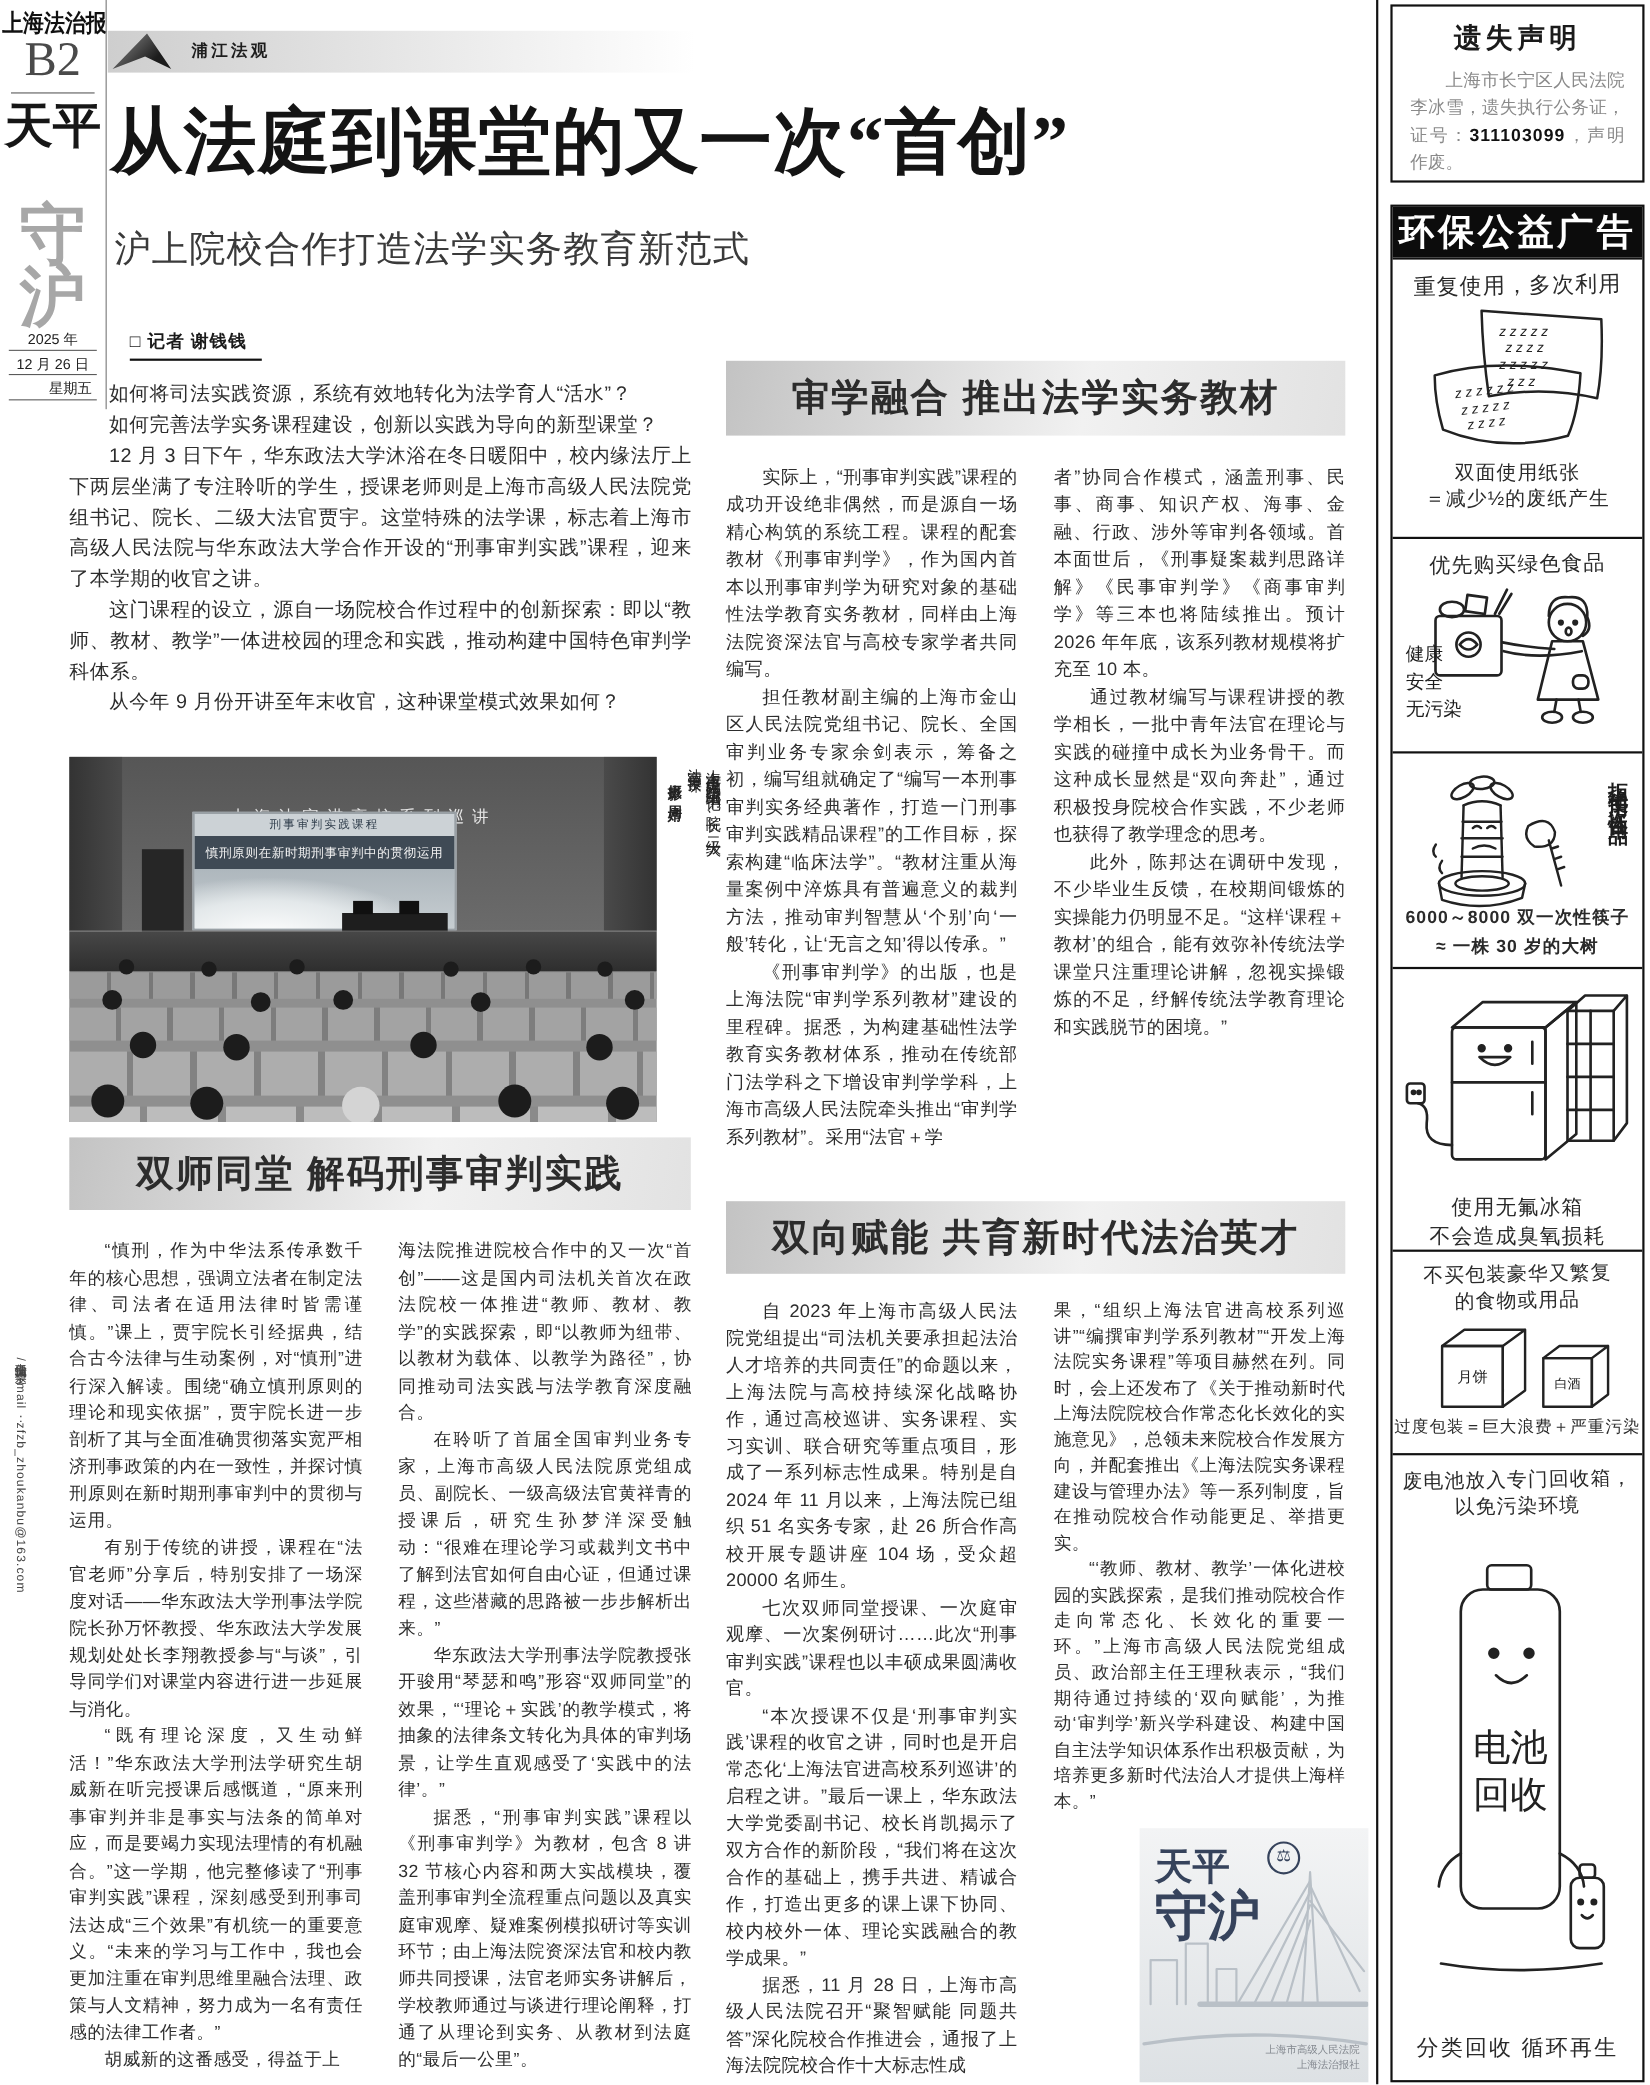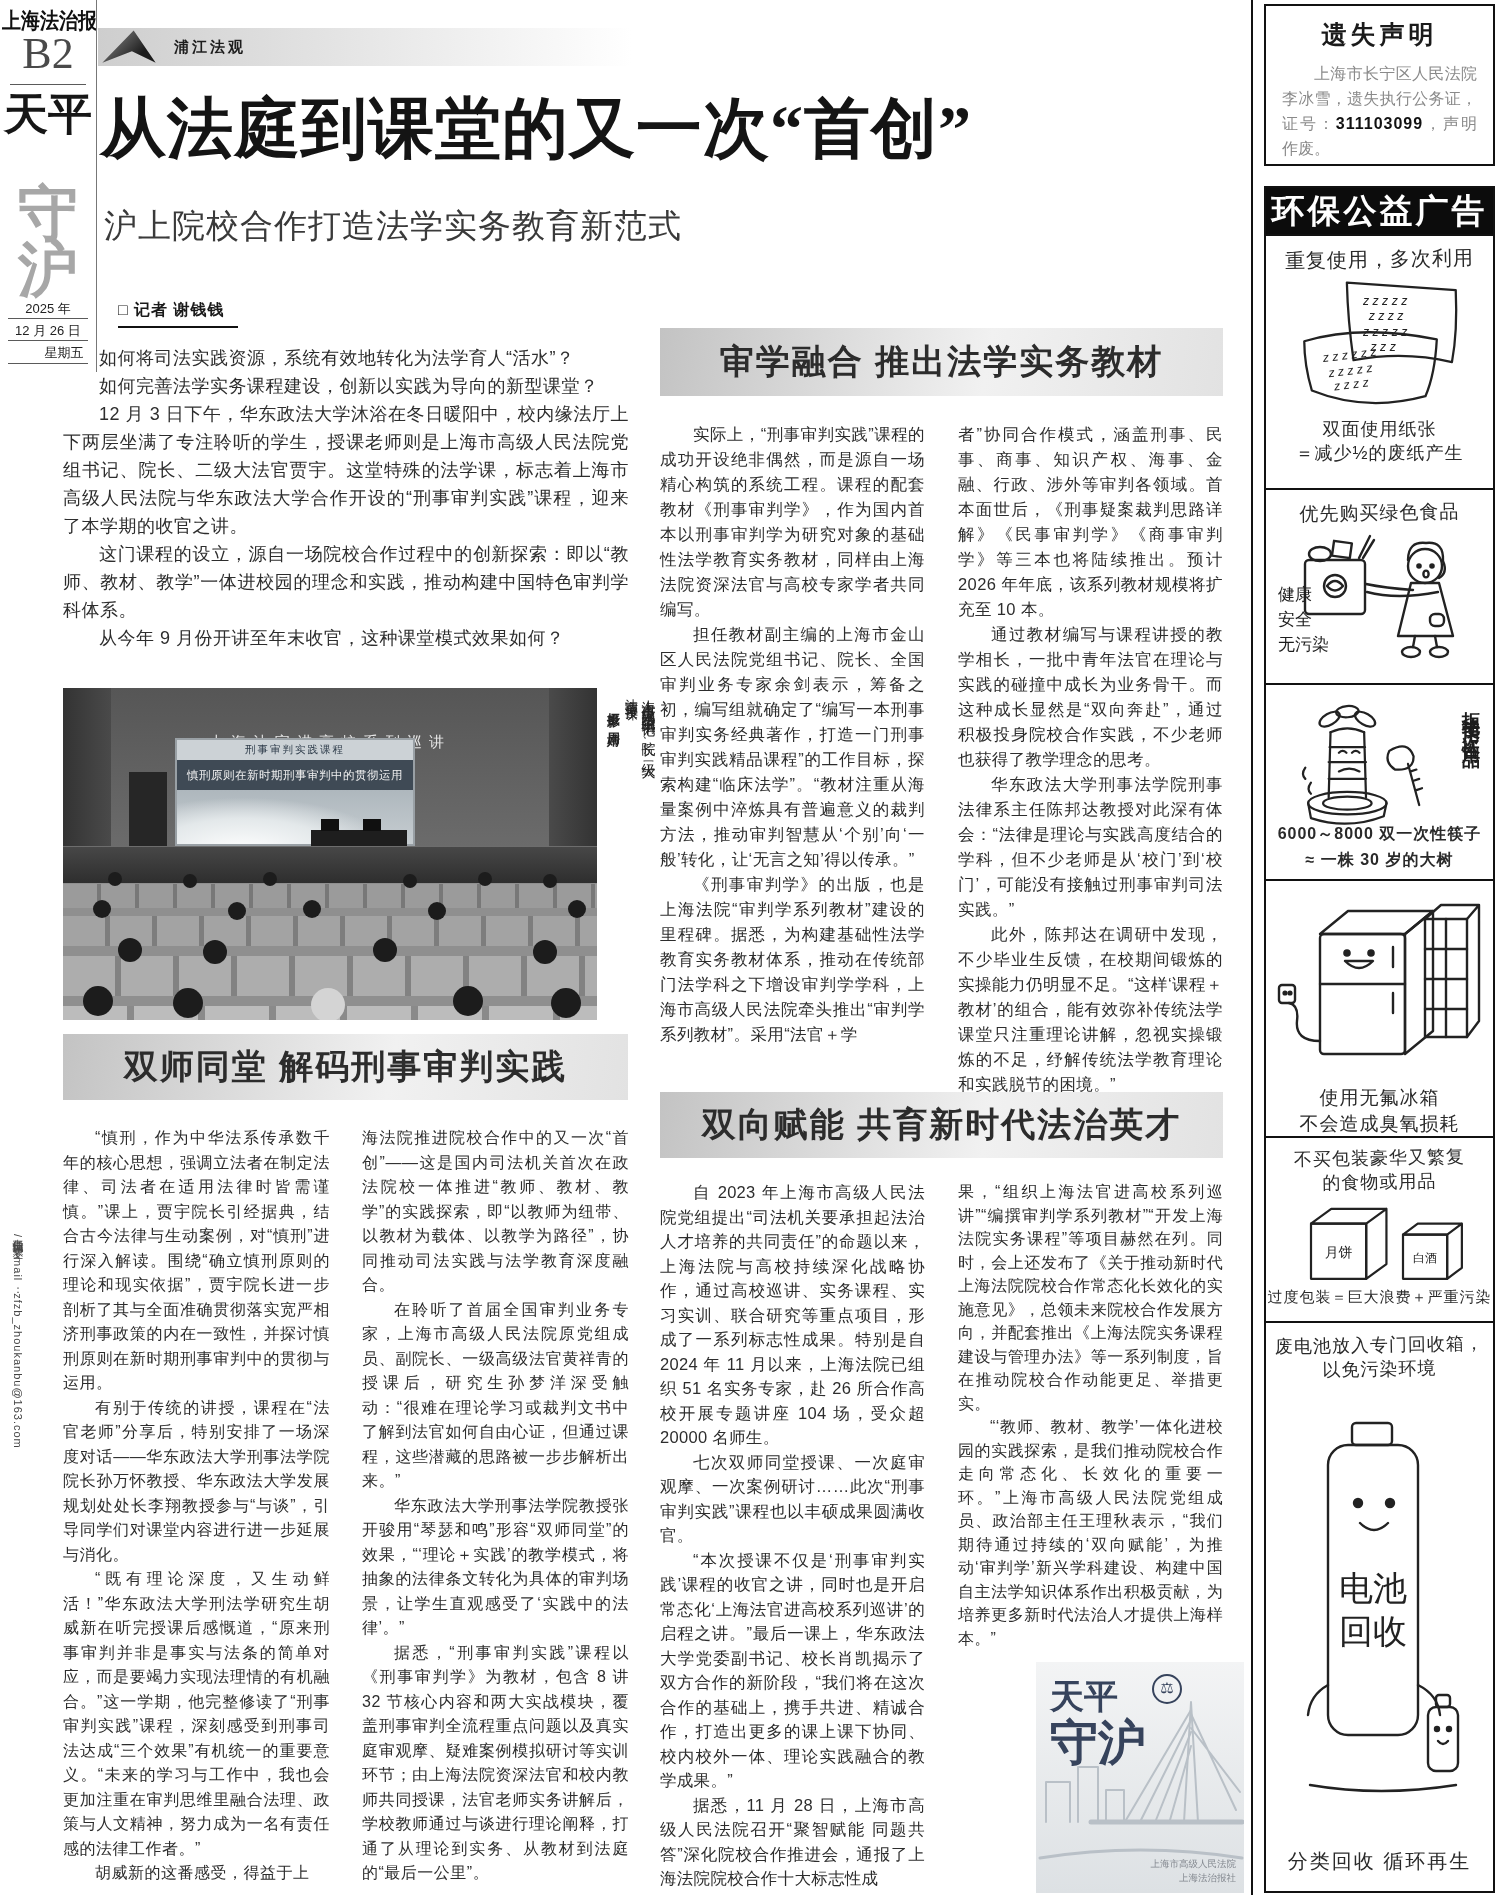--- a/index.html
+++ b/index.html
@@ -162,21 +162,20 @@
 
 <div class="abs sechead" style="left:660px;top:328px;width:563px;height:68px;">审学融合  推出法学实务教材</div>
 <div class="abs btxt fs1" style="left:660px;top:422px;width:265px;">
   <p>实际上，“刑事审判实践”课程的成功开设绝非偶然，而是源自一场精心构筑的系统工程。课程的配套教材《刑事审判学》，作为国内首本以刑事审判学为研究对象的基础性法学教育实务教材，同样由上海法院资深法官与高校专家学者共同编写。</p>
   <p>担任教材副主编的上海市金山区人民法院党组书记、院长、全国审判业务专家余剑表示，筹备之初，编写组就确定了“编写一本刑事审判实务经典著作，打造一门刑事审判实践精品课程”的工作目标，探索构建“临床法学”。“教材注重从海量案例中淬炼具有普遍意义的裁判方法，推动审判智慧从‘个别’向‘一般’转化，让‘无言之知’得以传承。”</p>
   <p>《刑事审判学》的出版，也是上海法院“审判学系列教材”建设的里程碑。据悉，为构建基础性法学教育实务教材体系，推动在传统部门法学科之下增设审判学学科，上海市高级人民法院牵头推出“审判学系列教材”。采用“法官＋学</p>
 </div>
 <div class="abs btxt fs1" style="left:958px;top:422px;width:265px;">
   <p class="cont">者”协同合作模式，涵盖刑事、民事、商事、知识产权、海事、金融、行政、涉外等审判各领域。首本面世后，《刑事疑案裁判思路详解》《民事审判学》《商事审判学》等三本也将陆续推出。预计 2026 年年底，该系列教材规模将扩充至 10 本。</p>
   <p>通过教材编写与课程讲授的教学相长，一批中青年法官在理论与实践的碰撞中成长为业务骨干。而这种成长显然是“双向奔赴”，通过积极投身院校合作实践，不少老师也获得了教学理念的思考。</p>
-  <p>华东政法大学刑事法学院刑事法律系主任陈邦达教授对此深有体会：“法律是理论与实践高度结合的学科，但不少老师是从‘校门’到‘校门’，可能没有接触过刑事审判司法实践。”</p>
   <p>此外，陈邦达在调研中发现，不少毕业生反馈，在校期间锻炼的实操能力仍明显不足。“这样‘课程＋教材’的组合，能有效弥补传统法学课堂只注重理论讲解，忽视实操锻炼的不足，纾解传统法学教育理论和实践脱节的困境。”</p>
 </div>
 
 <div class="abs sechead" style="left:63px;top:1034px;width:565px;height:66px;">双师同堂  解码刑事审判实践</div>
 <div class="abs btxt fs2" style="left:63px;top:1126px;width:267px;">
   <p>“慎刑，作为中华法系传承数千年的核心思想，强调立法者在制定法律、司法者在适用法律时皆需谨慎。”课上，贾宇院长引经据典，结合古今法律与生动案例，对“慎刑”进行深入解读。围绕“确立慎刑原则的理论和现实依据”，贾宇院长进一步剖析了其与全面准确贯彻落实宽严相济刑事政策的内在一致性，并探讨慎刑原则在新时期刑事审判中的贯彻与运用。</p>
   <p>有别于传统的讲授，课程在“法官老师”分享后，特别安排了一场深度对话——华东政法大学刑事法学院院长孙万怀教授、华东政法大学发展规划处处长李翔教授参与“与谈”，引导同学们对课堂内容进行进一步延展与消化。</p>
   <p>“既有理论深度，又生动鲜活！”华东政法大学刑法学研究生胡威新在听完授课后感慨道，“原来刑事审判并非是事实与法条的简单对应，而是要竭力实现法理情的有机融合。”这一学期，他完整修读了“刑事审判实践”课程，深刻感受到刑事司法达成“三个效果”有机统一的重要意义。“未来的学习与工作中，我也会更加注重在审判思维里融合法理、政策与人文精神，努力成为一名有责任感的法律工作者。”</p>
   <p>胡威新的这番感受，得益于上</p>
 </div>

